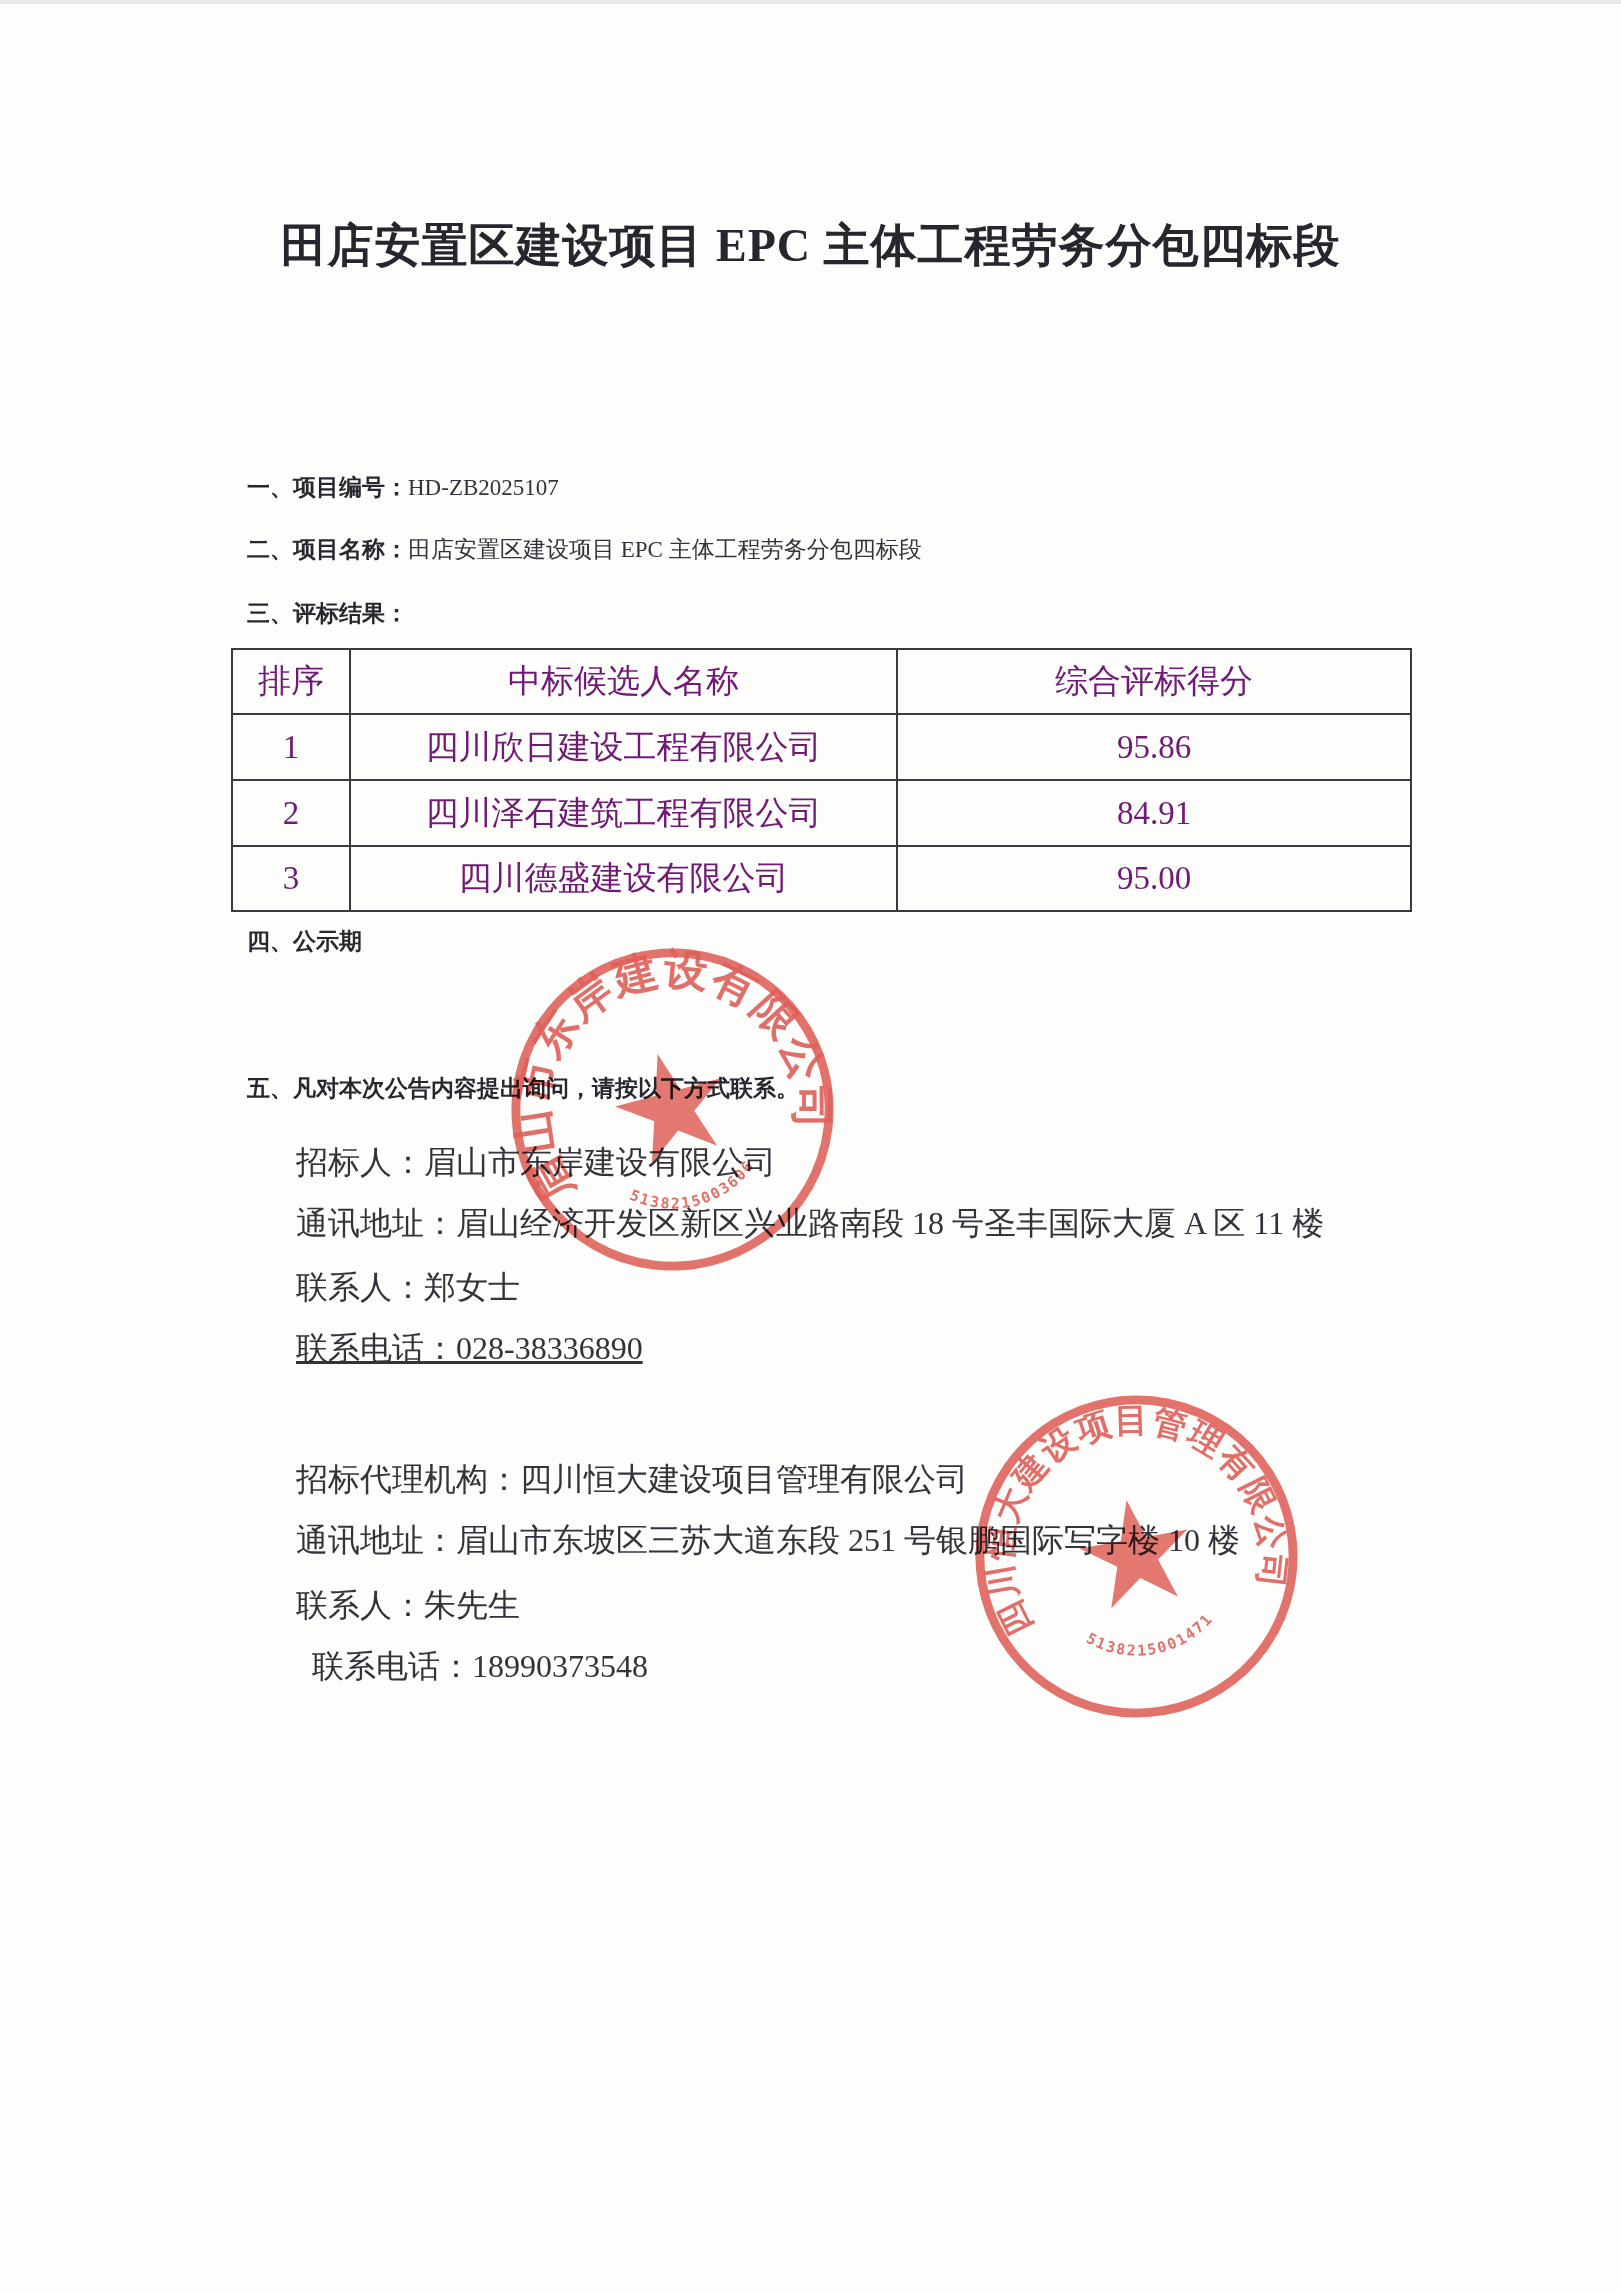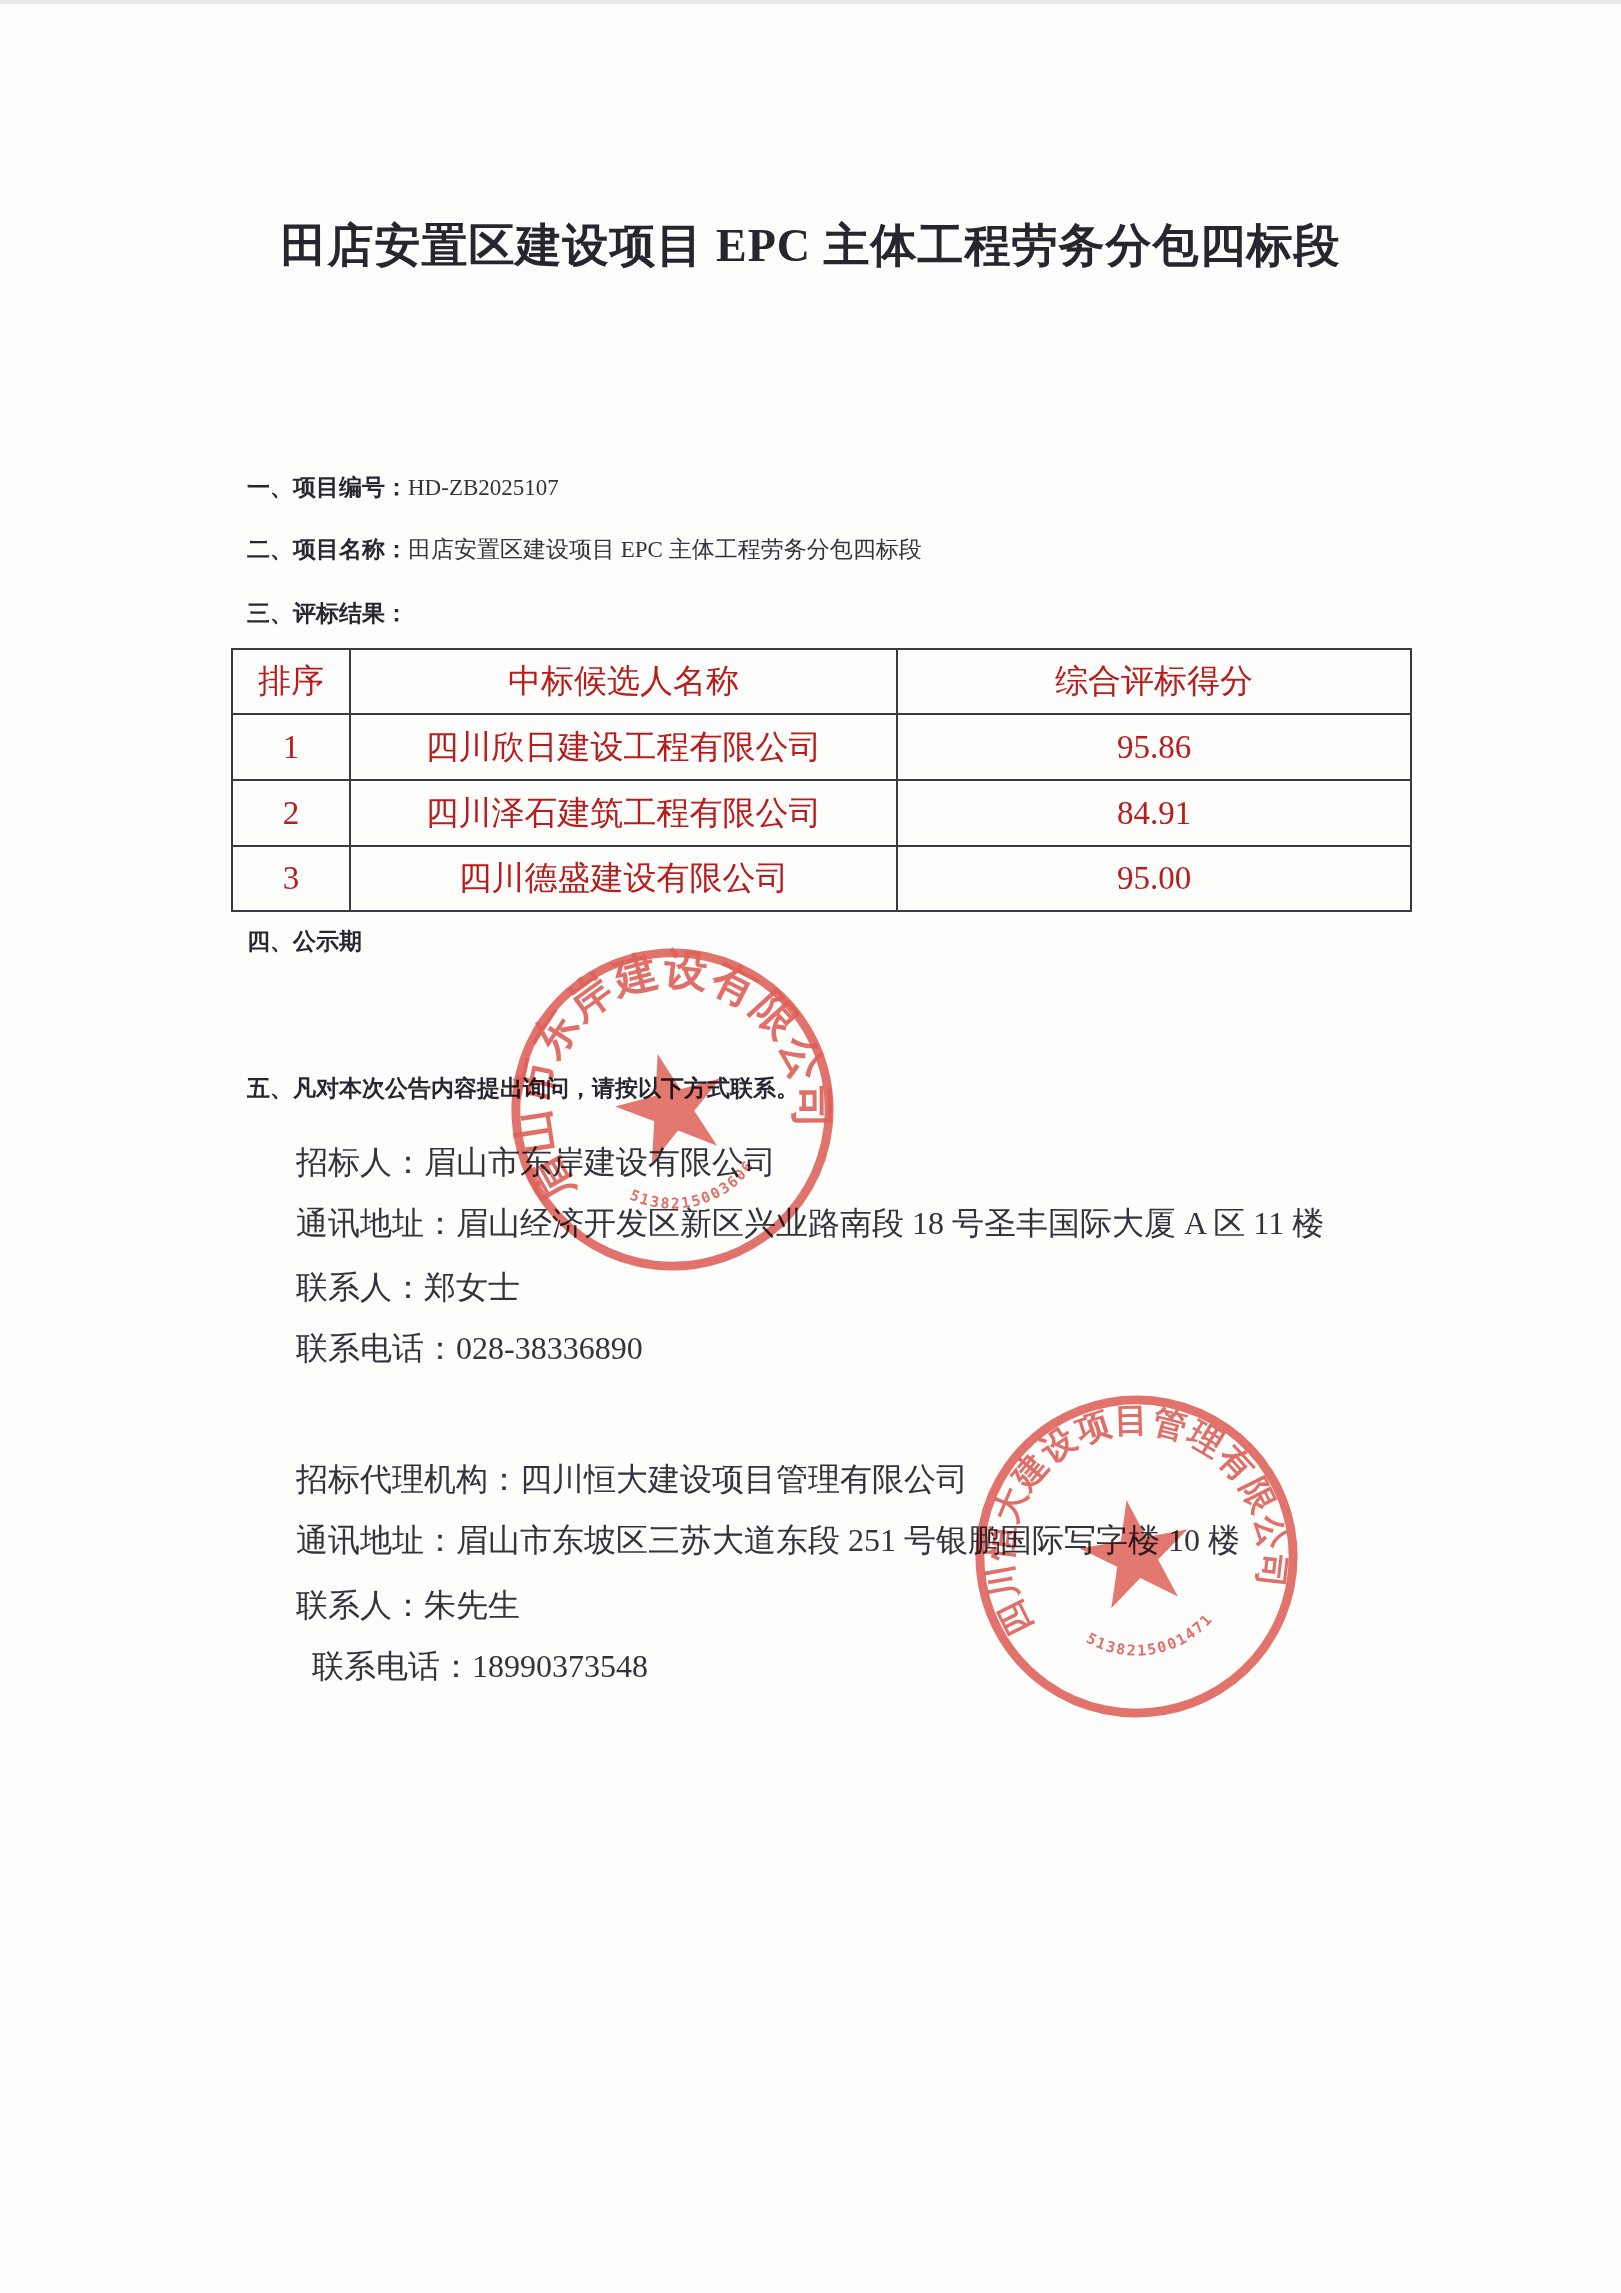--- a/index.html
+++ b/index.html
@@ -20,21 +20,21 @@
   }
   .item-line{font-size:23px;}
   .item-label{font-weight:bold;color:#27272f;}
   .item-value{color:#33333b;}
   .body-line{font-size:32px;color:#33333b;}
 
   table.result{
     position:absolute;left:231px;top:644px;
     width:1172px;height:261px;
     border-collapse:collapse;table-layout:fixed;
-    font-size:33px;color:#b91c1c;
+    font-size:33px;color:#701a75;
   }
   table.result td{
     border:2.9px solid #3a3a40;
     text-align:center;vertical-align:middle;
     padding:0;overflow:hidden;
   }
   .col-rank{width:116px;}
   .col-name{width:545px;border-radius:19px;}
   .col-score{width:512px;}
 
@@ -99,21 +99,21 @@
   </div>
 
 
   <div class="abs item-line" style="left:247px;top:1069px;">
     <span class="item-label">五、凡对本次公告内容提出询问，请按以下方式联系。</span>
   </div>
 
   <div class="abs body-line" style="left:296px;top:1137px;">招标人：眉山市东岸建设有限公司</div>
   <div class="abs body-line" style="left:296px;top:1198px;">通讯地址：眉山经济开发区新区兴业路南段 18 号圣丰国际大厦 A 区 11 楼</div>
   <div class="abs body-line" style="left:296px;top:1262px;">联系人：郑女士</div>
-  <div class="abs body-line" style="left:296px;top:1323px;">联系电话：028-38336890</div>
+  <div class="abs body-line" style="left:296px;top:1323px;text-decoration:underline;">联系电话：028-38336890</div>
 
   <div class="abs body-line" style="left:296px;top:1454px;">招标代理机构：四川恒大建设项目管理有限公司</div>
   <div class="abs body-line" style="left:296px;top:1515px;">通讯地址：眉山市东坡区三苏大道东段 251 号银鹏国际写字楼 10 楼</div>
   <div class="abs body-line" style="left:296px;top:1580px;">联系人：朱先生</div>
   <div class="abs body-line" style="left:312px;top:1641px;text-align:right;">联系电话：18990373548</div>
 
   <svg class="seal seal-1" viewBox="0 0 340 340">
     <defs>
       <path id="s1-top" d="M 55.8,223.3 A 126,126 0 1 1 284.2,223.3" fill="none"></path>
       <path id="s1-bot" d="M 91.2,231.6 A 100,100 0 0 0 248.8,231.6" fill="none"></path>

